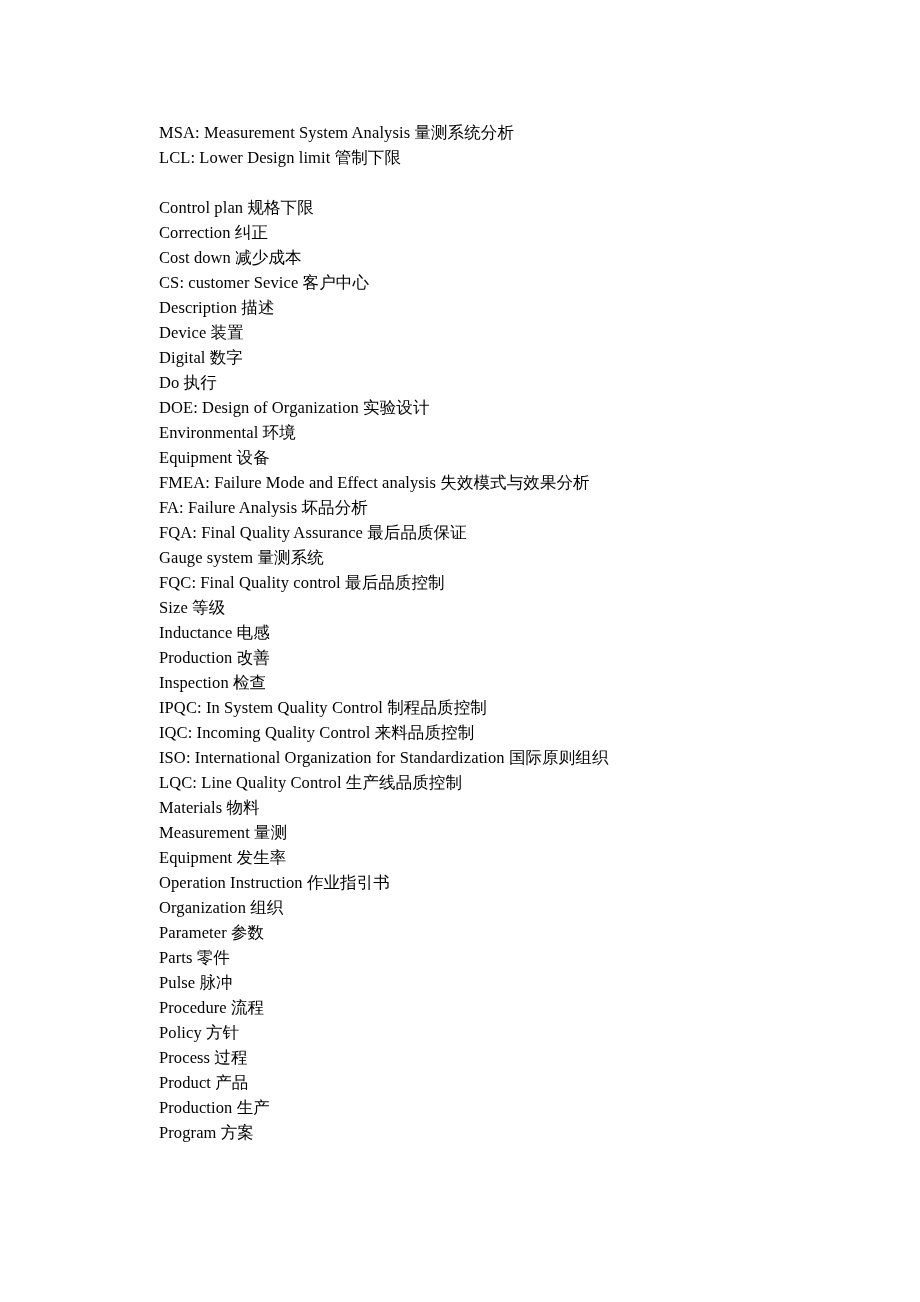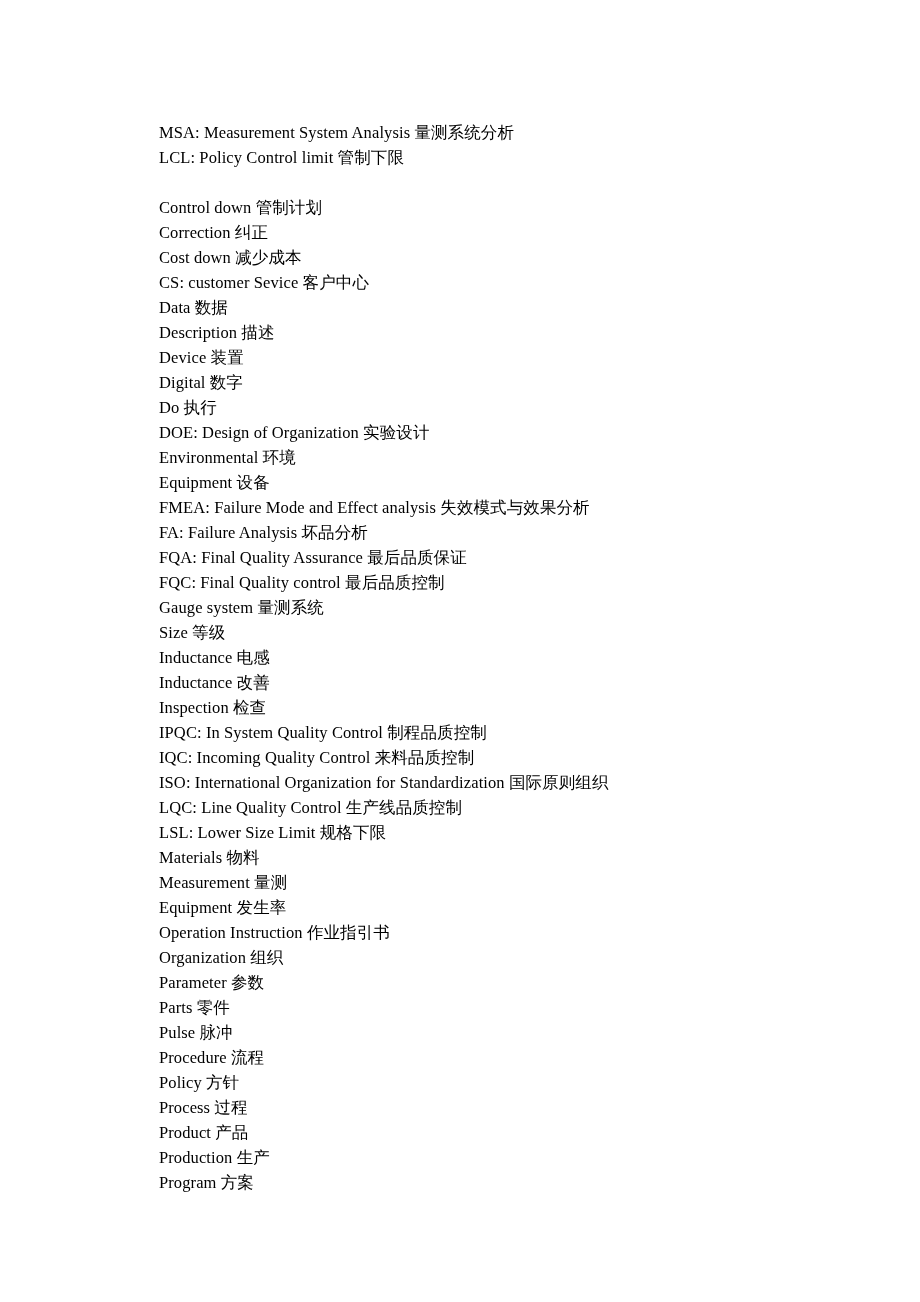--- a/index.html
+++ b/index.html
@@ -24,48 +24,46 @@
     }
     .spacer {
       height: 25px;
     }
   </style>
 </head>
 <body>
 
 <div id="content">
     <div class="line">MSA: Measurement System Analysis  量测系统分析</div>
-    <div class="line">LCL: Policy Control limit  管制下限</div>
+    <div class="line">LCL: Lower Design limit  管制下限</div>
     <div class="spacer"></div>
-    <div class="line">Control down  管制计划</div>
+    <div class="line">Control plan  规格下限</div>
     <div class="line">Correction  纠正</div>
     <div class="line">Cost down  减少成本</div>
     <div class="line">CS: customer Sevice  客户中心</div>
-    <div class="line">Data  数据</div>
     <div class="line">Description  描述</div>
     <div class="line">Device  装置</div>
     <div class="line">Digital  数字</div>
     <div class="line">Do  执行</div>
     <div class="line">DOE: Design of Organization  实验设计</div>
     <div class="line">Environmental  环境</div>
     <div class="line">Equipment  设备</div>
     <div class="line">FMEA: Failure Mode and Effect analysis  失效模式与效果分析</div>
     <div class="line">FA: Failure Analysis  坏品分析</div>
     <div class="line">FQA: Final Quality Assurance  最后品质保证</div>
+    <div class="line">Gauge system  量测系统</div>
     <div class="line">FQC: Final Quality control  最后品质控制</div>
-    <div class="line">Gauge system  量测系统</div>
     <div class="line">Size  等级</div>
     <div class="line">Inductance  电感</div>
-    <div class="line">Inductance  改善</div>
+    <div class="line">Production  改善</div>
     <div class="line">Inspection  检查</div>
     <div class="line">IPQC: In System Quality Control  制程品质控制</div>
     <div class="line">IQC: Incoming Quality Control  来料品质控制</div>
     <div class="line">ISO: International Organization for Standardization  国际原则组织</div>
     <div class="line">LQC: Line Quality Control  生产线品质控制</div>
-    <div class="line">LSL: Lower Size Limit  规格下限</div>
     <div class="line">Materials  物料</div>
     <div class="line">Measurement  量测</div>
     <div class="line">Equipment  发生率</div>
     <div class="line">Operation Instruction  作业指引书</div>
     <div class="line">Organization  组织</div>
     <div class="line">Parameter  参数</div>
     <div class="line">Parts  零件</div>
     <div class="line">Pulse  脉冲</div>
     <div class="line">Procedure  流程</div>
     <div class="line">Policy  方针</div>

